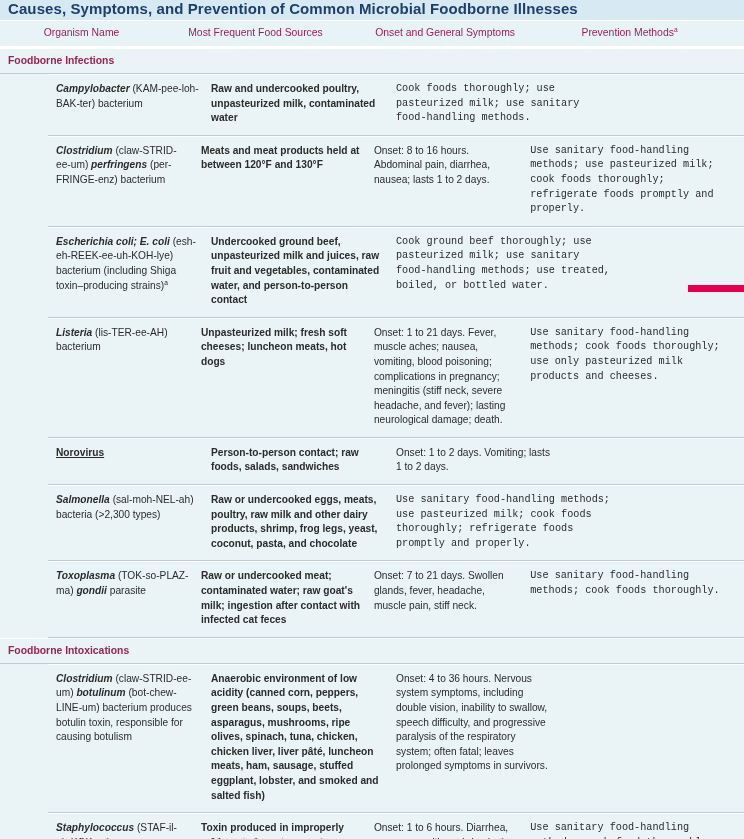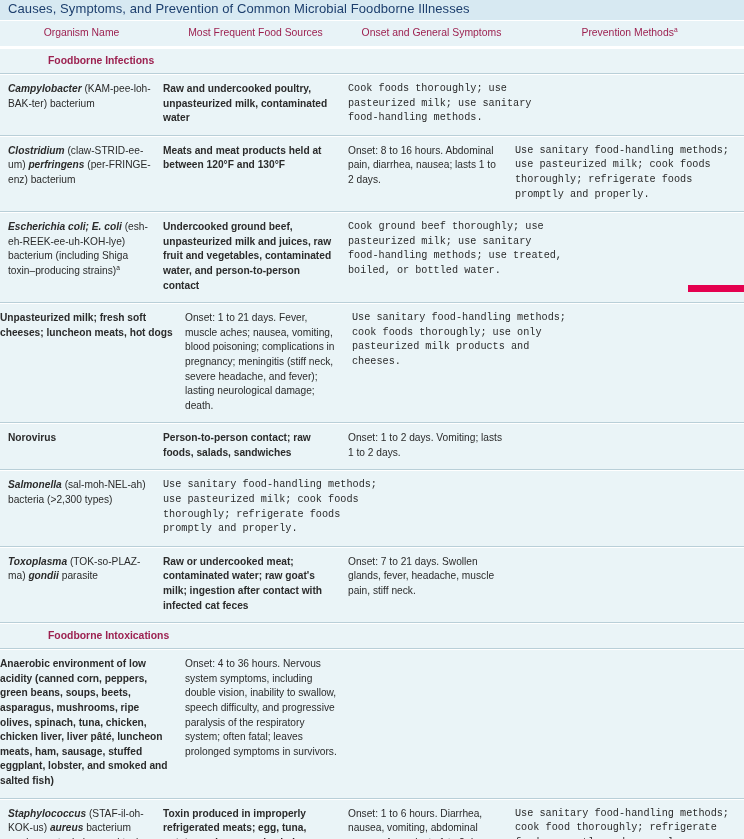--- a/index.html
+++ b/index.html
@@ -21,22 +21,22 @@
     background: #eaf4f7;
   }
 
   
   .title-bar {
     background: #d7e9f2;
     padding: 1px 8px 3px 8px;
     border-bottom: 1px solid #ffffff;
   }
   .title-text {
-    font-size: 13px;
-    font-weight: normal;
+    font-size: 15px;
+    font-weight: bold;
     color: #1d3f6e;
     letter-spacing: .1px;
     white-space: nowrap;
     line-height: 16px;
   }
 
   
   .header-row {
     display: flex;
     background: #e8f3f7;
@@ -61,59 +61,60 @@
     background: #eaf4f7;
     border-top: 1px solid #ffffff;
     border-bottom: 1px solid #b9cfd8;
     padding: 5px 0 6px 8px;
   }
   .section-label {
     font-size: 10.4px;
     font-weight: bold;
     color: #9c2150;
     line-height: 13px;
-    margin-left: 40px;
   }
 
   
   .data-row {
     display: flex;
     background: #eaf4f7;
     border-top: 1px solid #ffffff;
     border-bottom: 1px solid #b9cfd8;
     padding: 7px 0 9px 0;
     align-items: flex-start;
+    margin-left: 48px;
   }
   .cell {
     font-size: 10.2px;
     color: #2b2b2b;
     line-height: 14.6px;
     padding-right: 12px;
     box-sizing: border-box;
   }
 
   
   .col-1 { width: 163px; padding-left: 8px; padding-right: 10px; }
   .col-2 { width: 185px; padding-left: 0px; padding-right: 12px; font-weight: bold; }
   .col-3 { width: 167px; padding-left: 0px; padding-right: 12px; }
   .col-4 { width: 229px; padding-left: 0px; padding-right: 10px; font-family: Liberation Mono, monospace; }
 
   
   .hcol-1 { width: 163px; }
   .hcol-2 { width: 185px; }
-  .hcol-3 { width: 167px; }
+  .hcol-3 { width: 167px; text-align: right; }
   .hcol-4 { width: 229px; }
 
   .organism-name {
     font-weight: bold;
     font-style: italic;
   }
   .organism-name-plain {
     font-weight: bold;
     font-style: normal;
+    text-decoration: underline;
   }
   .cell sup {
     font-size: 6.6px;
     vertical-align: super;
     line-height: 0;
   }
 
   
   .annotation-bar {
     position: absolute;
@@ -150,42 +151,46 @@
         <div class="cell col-2">Meats and meat products held at between 120°F and 130°F</div>
         <div class="cell col-3">Onset: 8 to 16 hours. Abdominal pain, diarrhea, nausea; lasts 1 to 2 days.</div>
         <div class="cell col-4">Use sanitary food-handling methods; use pasteurized milk; cook foods thoroughly; refrigerate foods promptly and properly.</div>
       </div>
       <div class="data-row">
         <div class="cell col-1"><span class="organism-name">Escherichia coli; E. coli</span><span> (esh-eh-REEK-ee-uh-KOH-lye) bacterium (including Shiga toxin–producing strains)</span><sup>a</sup></div>
         <div class="cell col-2">Undercooked ground beef, unpasteurized milk and juices, raw fruit and vegetables, contaminated water, and person-to-person contact</div>
         <div class="cell col-4">Cook ground beef thoroughly; use pasteurized milk; use sanitary food-handling methods; use treated, boiled, or bottled water.</div>
       </div>
       <div class="data-row">
+        <div class="cell col-1"><span class="organism-name">Listeria</span><span> (lis-TER-ee-AH) bacterium</span></div>
         <div class="cell col-2">Unpasteurized milk; fresh soft cheeses; luncheon meats, hot dogs</div>
         <div class="cell col-3">Onset: 1 to 21 days. Fever, muscle aches; nausea, vomiting, blood poisoning; complications in pregnancy; meningitis (stiff neck, severe headache, and fever); lasting neurological damage; death.</div>
         <div class="cell col-4">Use sanitary food-handling methods; cook foods thoroughly; use only pasteurized milk products and cheeses.</div>
       </div>
       <div class="data-row">
         <div class="cell col-1"><span class="organism-name-plain">Norovirus</span></div>
         <div class="cell col-2">Person-to-person contact; raw foods, salads, sandwiches</div>
         <div class="cell col-3">Onset: 1 to 2 days. Vomiting; lasts 1 to 2 days.</div>
       </div>
       <div class="data-row">
         <div class="cell col-1"><span class="organism-name">Salmonella</span><span> (sal-moh-NEL-ah) bacteria (&gt;2,300 types)</span></div>
+        <div class="cell col-2">Raw or undercooked eggs, meats, poultry, raw milk and other dairy products, shrimp, frog legs, yeast, coconut, pasta, and chocolate</div>
         <div class="cell col-4">Use sanitary food-handling methods; use pasteurized milk; cook foods thoroughly; refrigerate foods promptly and properly.</div>
       </div>
       <div class="data-row">
         <div class="cell col-1"><span class="organism-name">Toxoplasma</span><span> (TOK-so-PLAZ-ma) </span><span class="organism-name">gondii</span><span> parasite</span></div>
         <div class="cell col-2">Raw or undercooked meat; contaminated water; raw goat's milk; ingestion after contact with infected cat feces</div>
         <div class="cell col-3">Onset: 7 to 21 days. Swollen glands, fever, headache, muscle pain, stiff neck.</div>
+        <div class="cell col-4">Use sanitary food-handling methods; cook foods thoroughly.</div>
       </div>
       <div class="section-row">
         <div class="section-label">Foodborne Intoxications</div>
       </div>
       <div class="data-row">
+        <div class="cell col-1"><span class="organism-name">Clostridium</span><span> (claw-STRID-ee-um) </span><span class="organism-name">botulinum</span><span> (bot-chew-LINE-um) bacterium produces botulin toxin, responsible for causing botulism</span></div>
         <div class="cell col-2">Anaerobic environment of low acidity (canned corn, peppers, green beans, soups, beets, asparagus, mushrooms, ripe olives, spinach, tuna, chicken, chicken liver, liver pâté, luncheon meats, ham, sausage, stuffed eggplant, lobster, and smoked and salted fish)</div>
         <div class="cell col-3">Onset: 4 to 36 hours. Nervous system symptoms, including double vision, inability to swallow, speech difficulty, and progressive paralysis of the respiratory system; often fatal; leaves prolonged symptoms in survivors.</div>
       </div>
       <div class="data-row">
         <div class="cell col-1"><span class="organism-name">Staphylococcus</span><span> (STAF-il-oh-KOK-us) </span><span class="organism-name">aureus</span><span> bacterium produces staphylococcal toxin</span></div>
         <div class="cell col-2">Toxin produced in improperly refrigerated meats; egg, tuna, potato, and macaroni salads; cream-filled pastries</div>
         <div class="cell col-3">Onset: 1 to 6 hours. Diarrhea, nausea, vomiting, abdominal cramps, fever; lasts 1 to 2 days.</div>
         <div class="cell col-4">Use sanitary food-handling methods; cook food thoroughly; refrigerate foods promptly and properly.</div>
       </div>
     </div>

